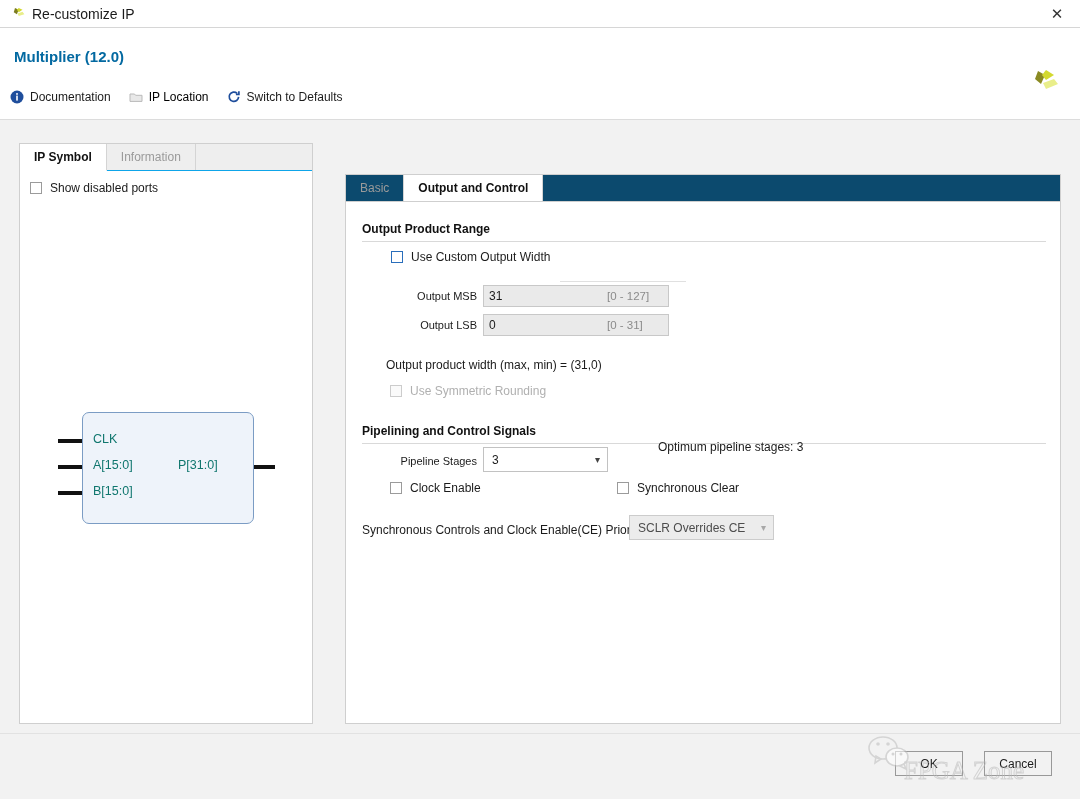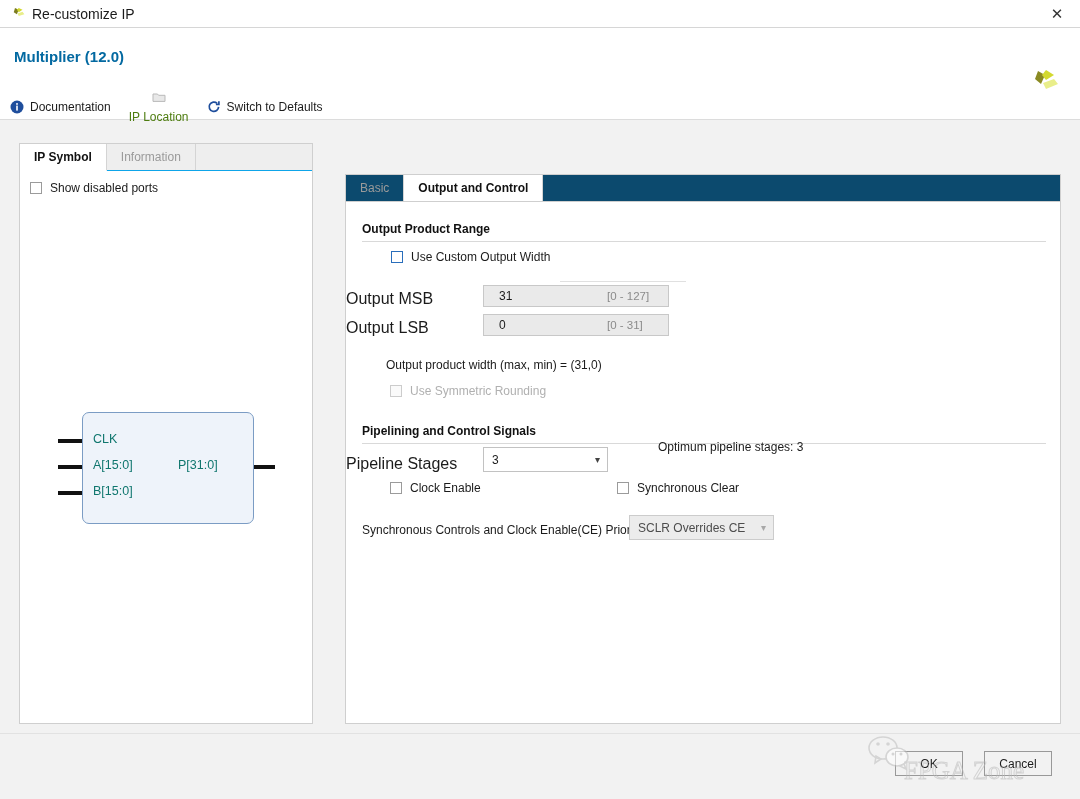--- a/index.html
+++ b/index.html
@@ -40,21 +40,21 @@
   #ip-title {
     position:absolute; left:14px; top:20px;
     font-size:15px; font-weight:bold; color:#0369a1;
   }
   #header-logo { position:absolute; right:22px; top:40px; width:30px; height:30px; }
   #toolbar {
     position:absolute; left:10px; top:62px;
     display:flex; align-items:center; gap:18px;
   }
   .tb-item { display:flex; align-items:center; gap:6px; font-size:12px; color:#1b1b1b; cursor:default; }
-  .tb-item.disabled { color:#4d7c0f;flex-direction:column; }
+  .tb-item.disabled { color:#000000; }
   .ico { width:14px; height:14px; display:inline-block; }
 
   
   #body-area {
     position:absolute; left:0; top:121px;
     width:1080px; height:612px;
     background:#f2f2f2;
   }
 
   
@@ -140,26 +140,26 @@
   }
 
   .section-title {
     position:absolute; font-size:12px; font-weight:bold; color:#111;
   }
   .section-rule {
     position:absolute; height:1px; background:#d9d9d9;
   }
   .faint-rule { position:absolute; height:1px; background:#e0e0e0; }
 
-  .fld-label { position:absolute; font-size:16px; text-align:left; }
+  .fld-label { position:absolute; font-size:11px; text-align:right; }
   .txtfield {
     position:absolute; height:22px;
     border:1px solid #c8c8c8; background:#eaeaea;
     font-family:"Liberation Sans", sans-serif; font-size:12px;
-    color:#1b1b1b; padding:0 15px;
+    color:#1b1b1b; padding:0 5px;
   }
   .range-hint { position:absolute; font-size:11.5px; color:#8b8b8b; }
   .plain-text { position:absolute; font-size:12px; color:#1b1b1b; }
 
   .cbrow { position:absolute; display:flex; align-items:center; gap:8px; }
 
   .ddl {
     position:absolute; height:25px;
     border:1px solid #c2c2c2; background:#ffffff;
     display:flex; align-items:center; justify-content:space-between;

